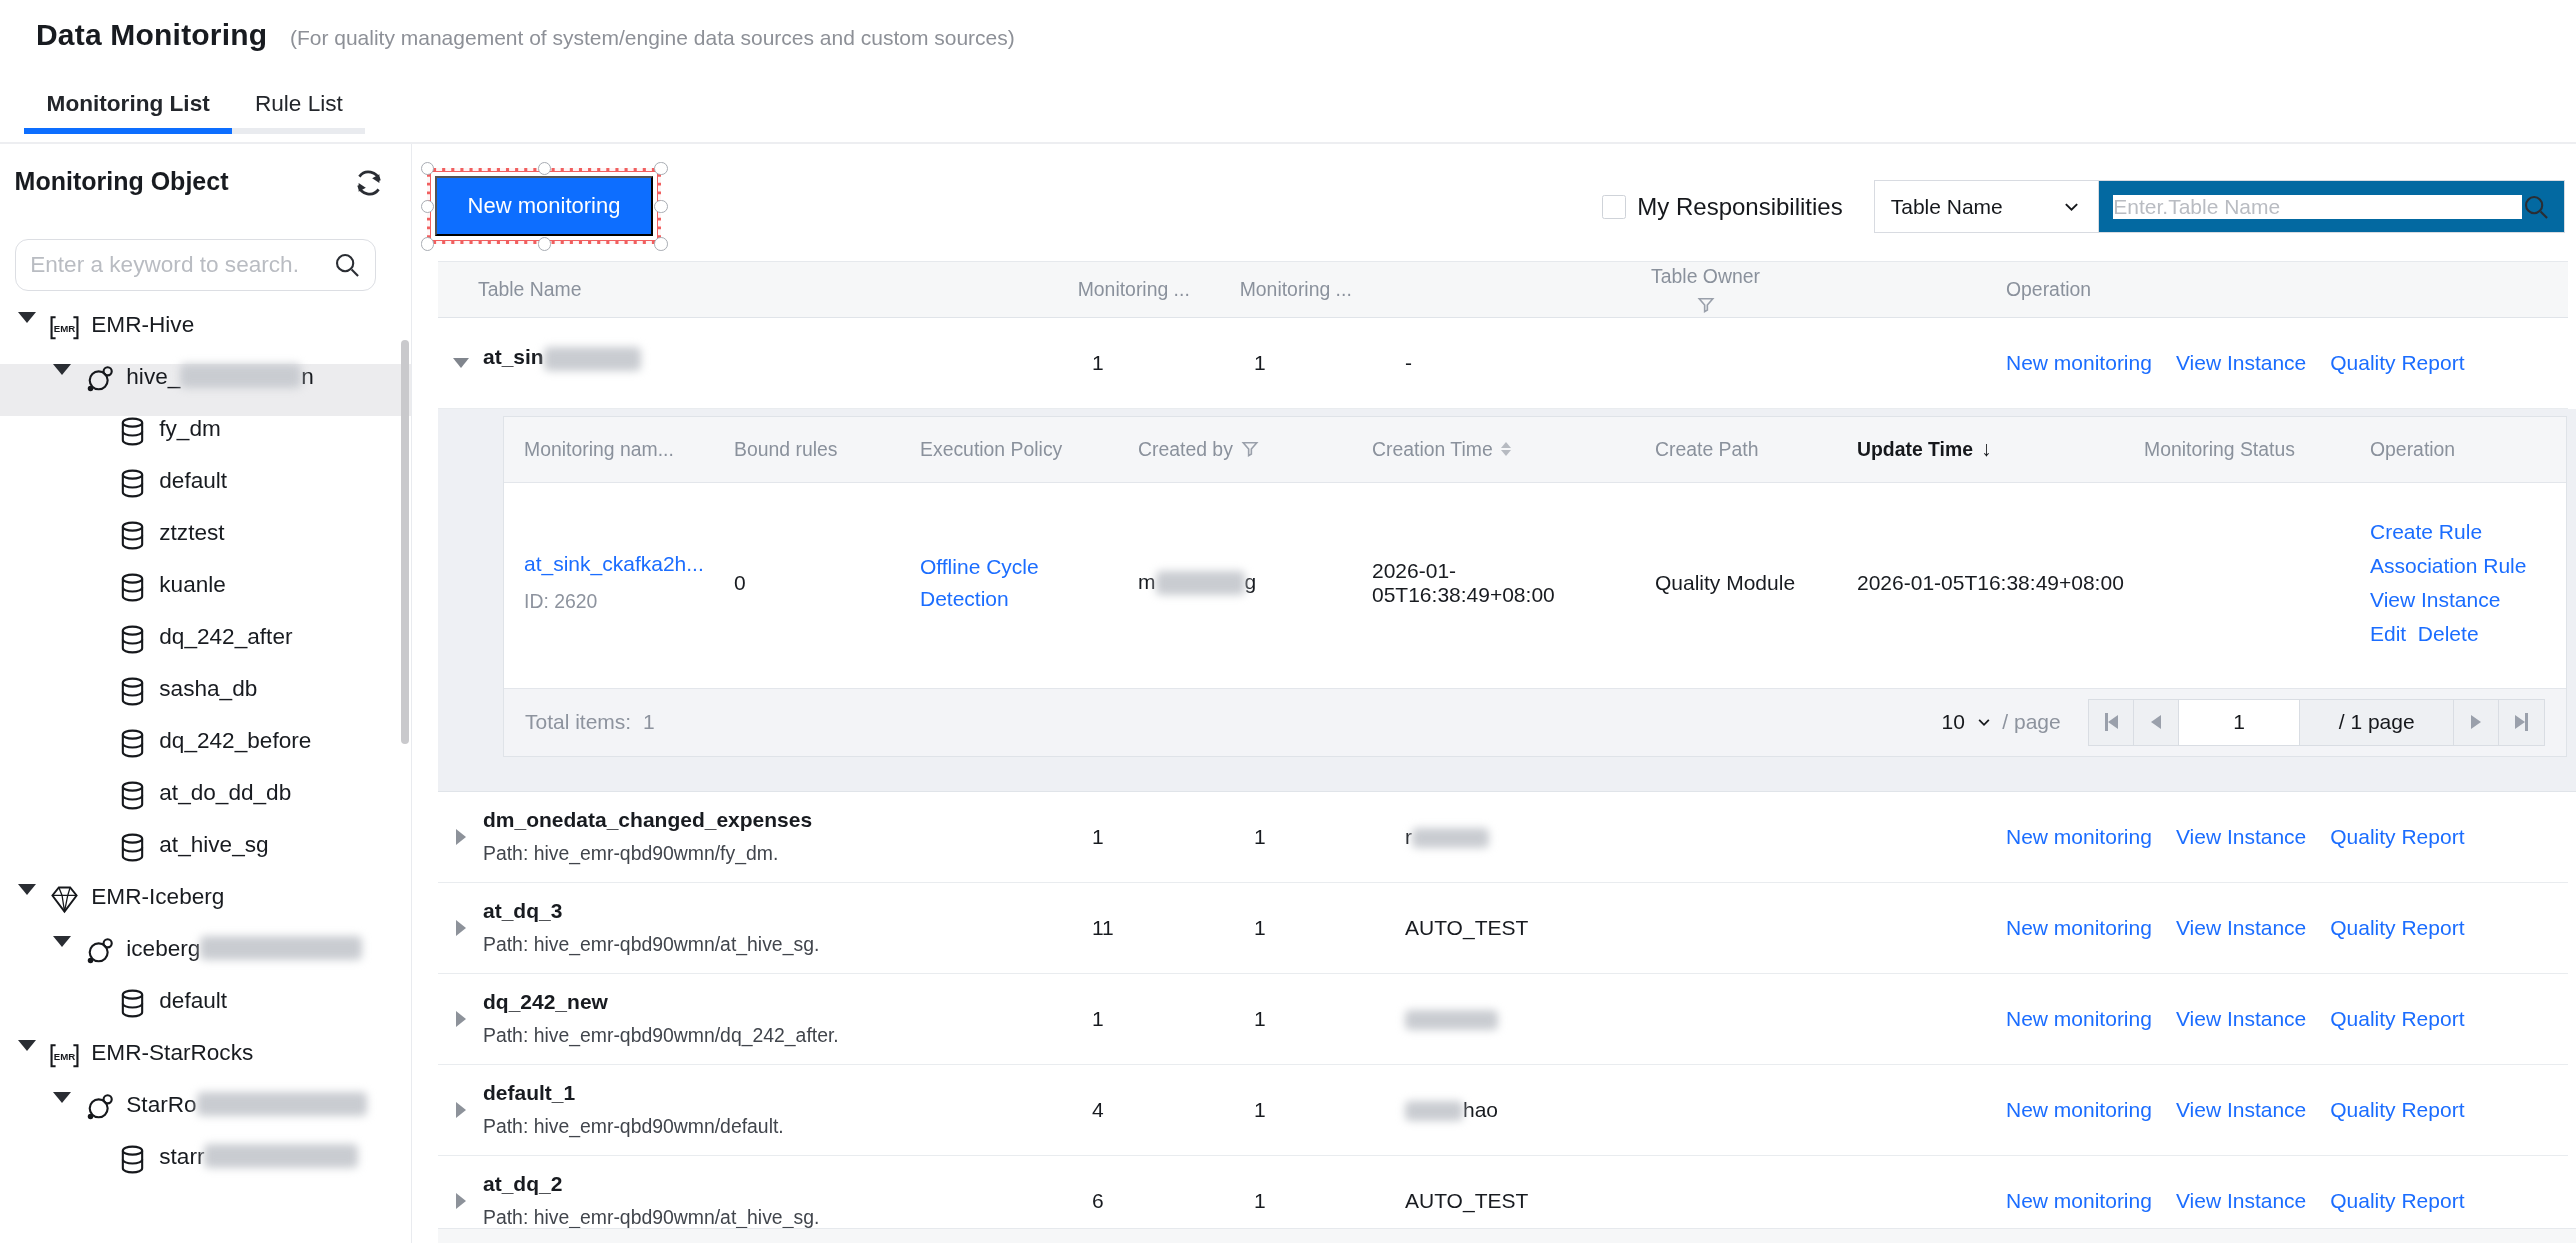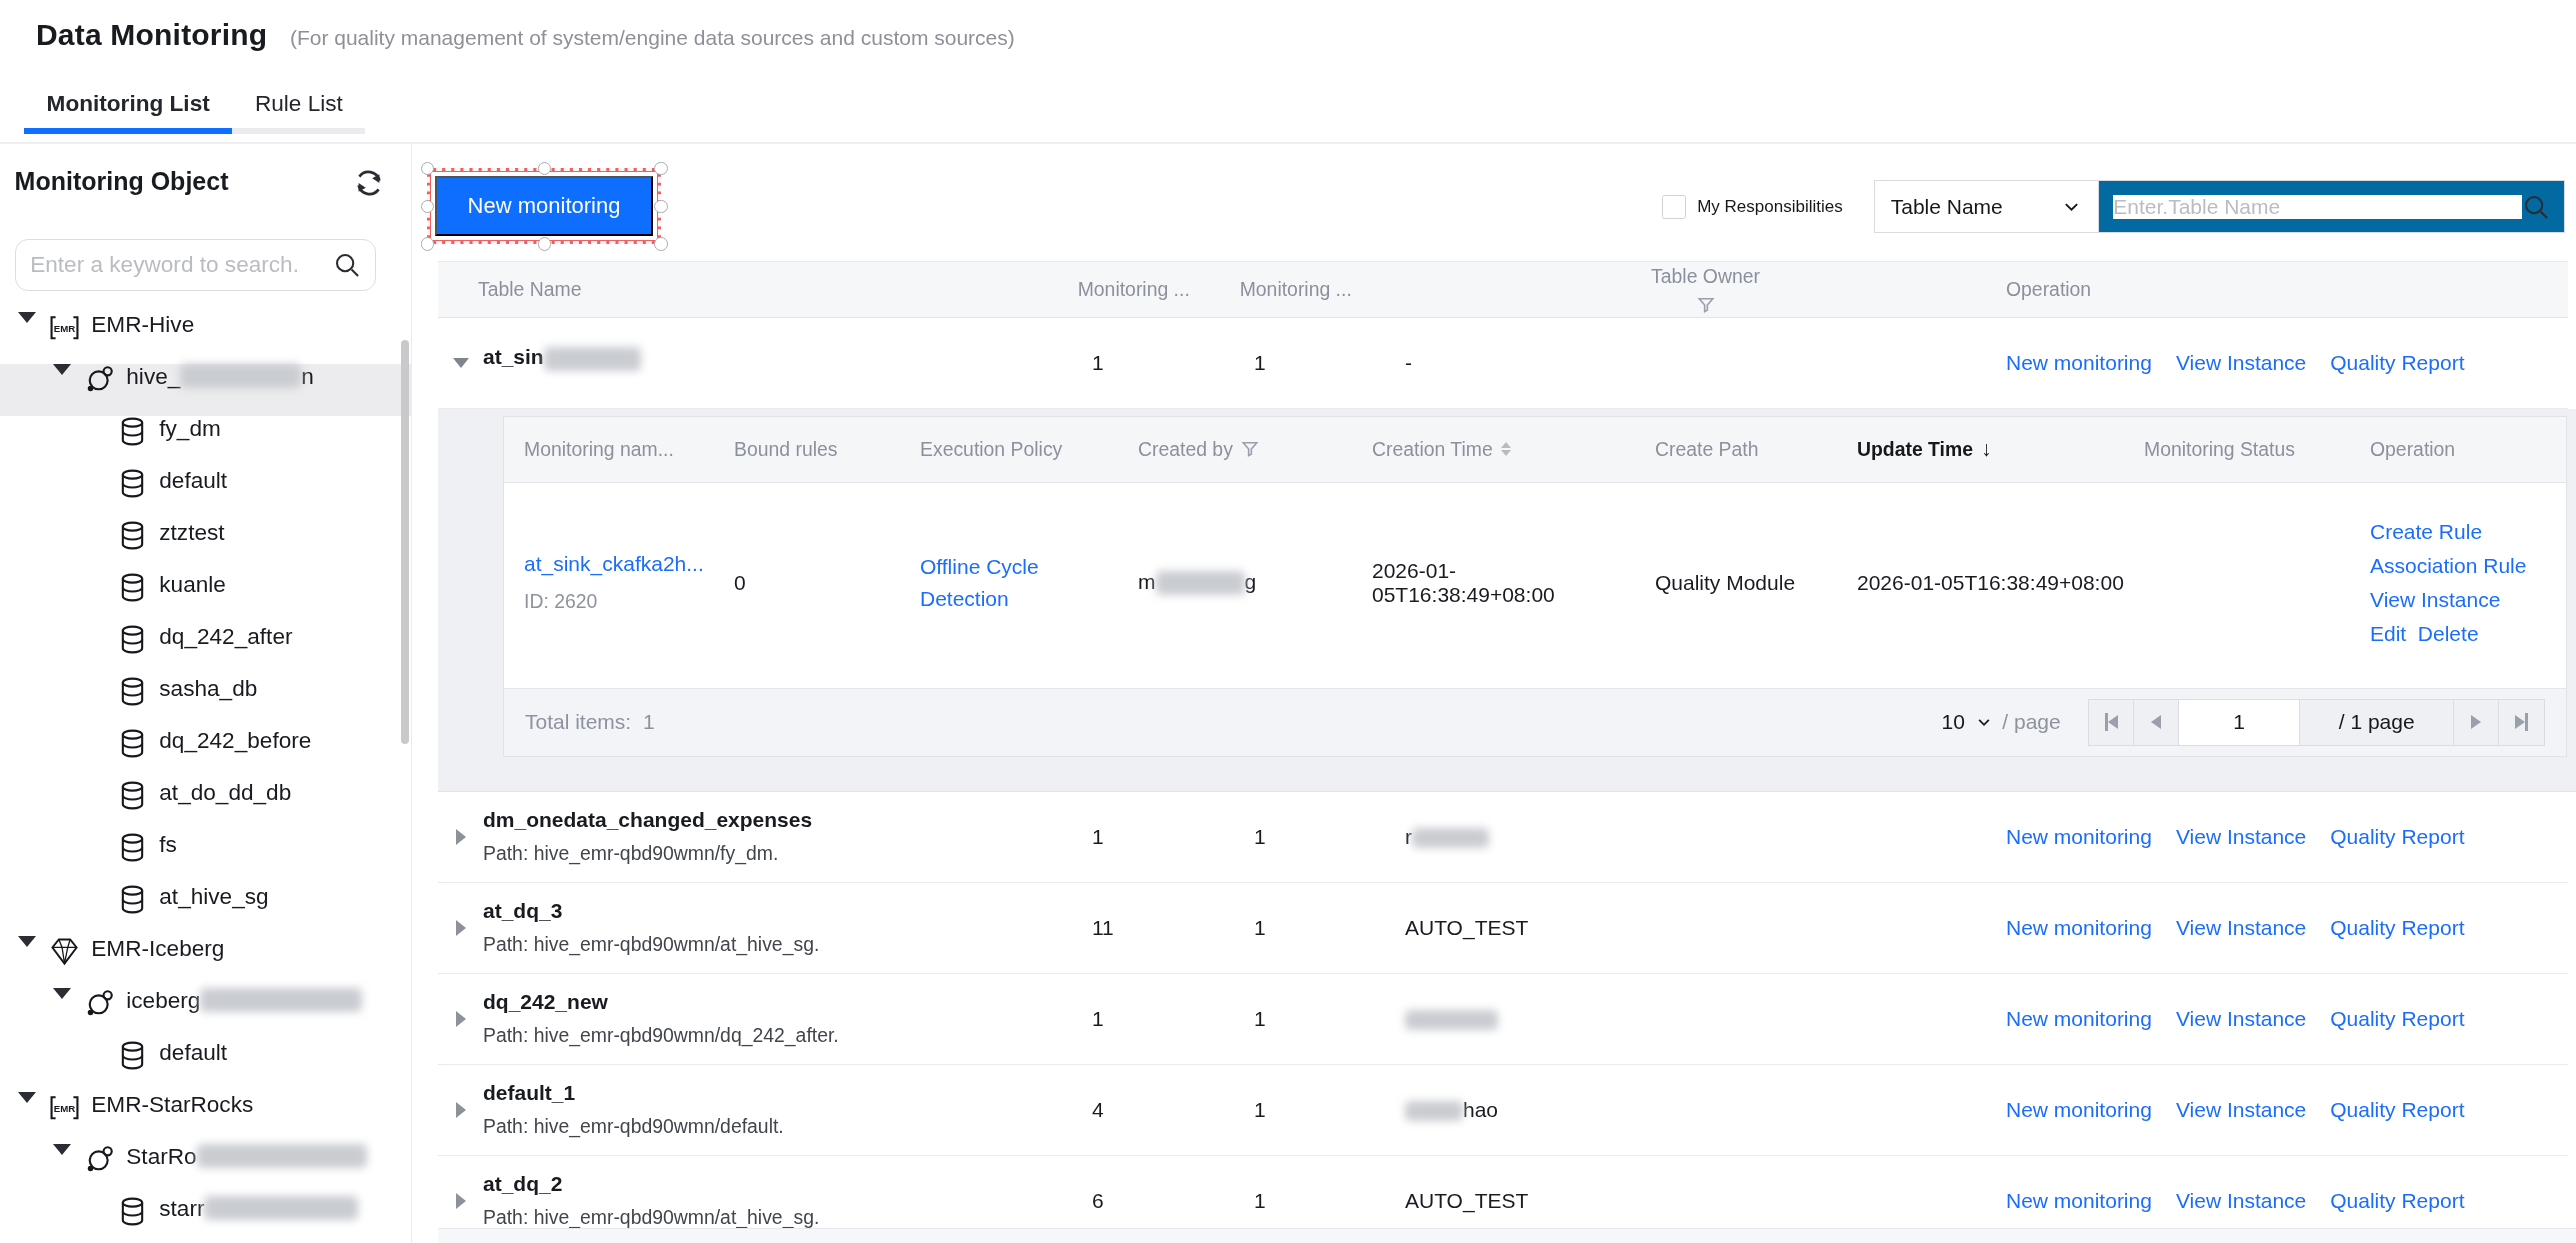--- a/index.html
+++ b/index.html
@@ -37,21 +37,21 @@
   
   .main { position:absolute; left:414px; top:144px; right:0; bottom:0; background:#fff; overflow:hidden; }
 
   
   .anno { position:absolute; left:13px; top:24px; width:234px; height:76px; border:4px solid #f15f5f; }
   .anno::before { content:""; position:absolute; inset:-4px; border:3.2px dashed rgba(255,255,255,0.95); pointer-events:none; }
   .handle { position:absolute; width:13.7px; height:13.7px; background:#fff; border:1.6px solid #a8acb3; border-radius:50%; z-index:3; }
   .btn-new { position:absolute; left:4px; top:4px; right:4px; bottom:4px; background:#0d6eff; color:#fff; font-size:22px; display:flex; align-items:center; justify-content:center; cursor:pointer; z-index:1; }
   .toolbar-right { position:absolute; right:11.3px; top:36px; height:53px; display:flex; align-items:center; }
   .chk { width:24px; height:24px; border:1.6px solid #cfd3d9; border-radius:2.4px; background:#fff; cursor:pointer; flex:none; }
-  .chk-label { margin-left:11.3px; font-size:17px; color:#16181c; }
+  .chk-label { margin-left:11.3px; font-size:24px; color:#16181c; }
   .field-select { margin-left:31px; width:225px; height:53px; border:1.6px solid #d8dbe1; display:flex; align-items:center; padding:0 16px; font-size:21px; color:#16181c; cursor:pointer; background:#fff; }
   .field-select .spacer { flex:1; }
   .search-box { width:466px; height:53px; border:1.6px solid #d8dbe1; border-left:0; display:flex; align-items:center; padding:0 14.6px; background:#0369a1; }
   .search-box input { border:0; outline:none; flex:1; font-size:21px; font-family:inherit; color:#333; }
   .search-box input::placeholder { color:#b9bcc2; }
 
   
   .o-table { position:absolute; left:24px; top:117px; width:2130px; }
   .ogrid { display:grid; grid-template-columns:45px 585px 162px 162px 614px 1fr; }
   .o-head { height:57px; align-items:center; background:#f6f7f8; border-top:0.8px solid #e6e9ed; border-bottom:0.8px solid #e0e4e9; color:#8a919c; font-size:19.4px; }
@@ -236,30 +236,20 @@
       </div>
       <div class="tree-row" style="padding-left:117px">
         <span class="tree-icon">
           <svg width="29" height="31" viewBox="0 0 36 38">
             <ellipse cx="18" cy="8" rx="12" ry="5" fill="none" stroke="#16181c" stroke-width="2.6"></ellipse>
             <path d="M6 8 V30 a12 5 0 0 0 24 0 V8" fill="none" stroke="#16181c" stroke-width="2.6"></path>
             <path d="M6 19 a12 5 0 0 0 24 0" fill="none" stroke="#16181c" stroke-width="2.6"></path>
           </svg>
         </span>
         <span>at_do_dd_db</span>
-      </div>
-      <div class="tree-row" style="padding-left:117px">
-        <span class="tree-icon">
-          <svg width="29" height="31" viewBox="0 0 36 38">
-            <ellipse cx="18" cy="8" rx="12" ry="5" fill="none" stroke="#16181c" stroke-width="2.6"></ellipse>
-            <path d="M6 8 V30 a12 5 0 0 0 24 0 V8" fill="none" stroke="#16181c" stroke-width="2.6"></path>
-            <path d="M6 19 a12 5 0 0 0 24 0" fill="none" stroke="#16181c" stroke-width="2.6"></path>
-          </svg>
-        </span>
-        <span>fs</span>
       </div>
       <div class="tree-row" style="padding-left:117px">
         <span class="tree-icon">
           <svg width="29" height="31" viewBox="0 0 36 38">
             <ellipse cx="18" cy="8" rx="12" ry="5" fill="none" stroke="#16181c" stroke-width="2.6"></ellipse>
             <path d="M6 8 V30 a12 5 0 0 0 24 0 V8" fill="none" stroke="#16181c" stroke-width="2.6"></path>
             <path d="M6 19 a12 5 0 0 0 24 0" fill="none" stroke="#16181c" stroke-width="2.6"></path>
           </svg>
         </span>
         <span>at_hive_sg</span>

